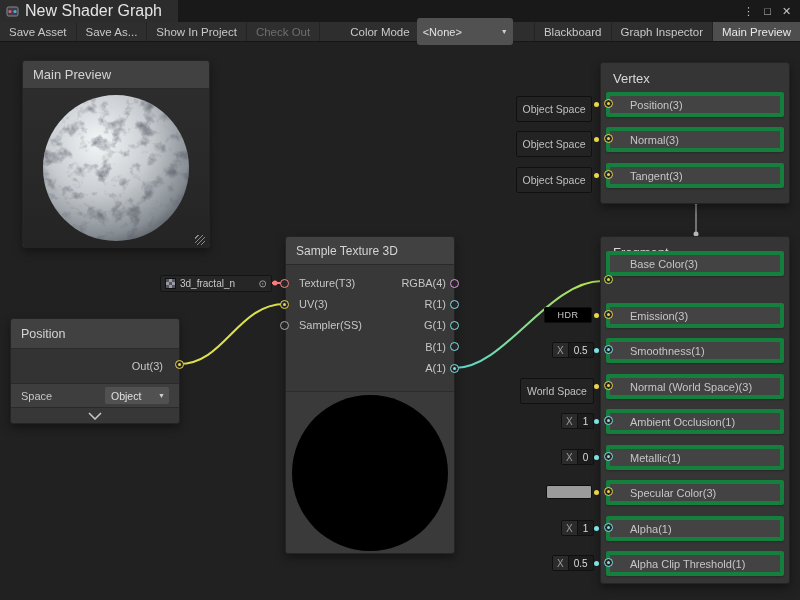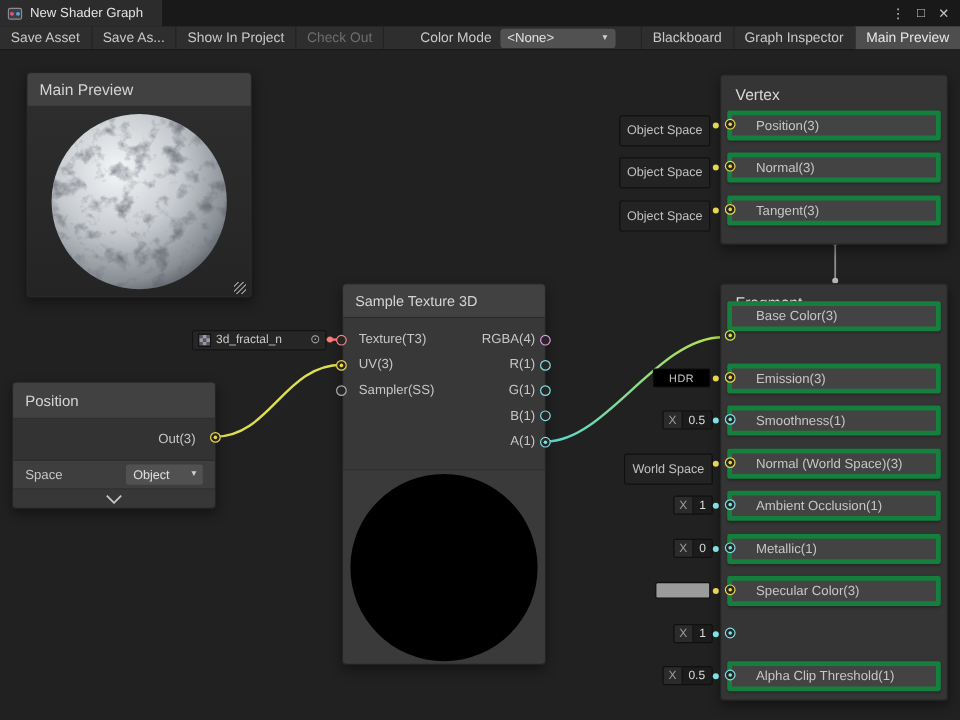--- a/index.html
+++ b/index.html
@@ -4,34 +4,34 @@
 <style>
   *{margin:0;padding:0;box-sizing:border-box}
   html,body{background:#000}
   #app{position:relative;width:800px;height:600px;background:#212121;overflow:hidden;
        font-family:"Liberation Sans",sans-serif;-webkit-font-smoothing:antialiased}
   .abs{position:absolute}
 
   
   #titlebar{position:absolute;left:0;top:0;width:800px;height:22px;background:#191919;display:flex;align-items:stretch}
   #tab{display:flex;align-items:center;gap:6px;background:#2C2C2C;padding:0 16px 0 6px;height:22px}
-  #tab .tab-title{font-size:11px;color:#E4E4E4;white-space:nowrap}
+  #tab .tab-title{font-size:16px;color:#E4E4E4;white-space:nowrap}
   #win-controls{margin-left:auto;display:flex;align-items:center;gap:2px;padding-right:5px}
   .winctl{width:17px;height:17px;display:flex;align-items:center;justify-content:center;color:#C6C6C6;font-size:11px}
 
   
   #toolbar{position:absolute;left:0;top:22px;width:800px;height:20px;background:#2E2E2E;border-bottom:1px solid #161616;
            display:flex;align-items:stretch;font-size:11.5px;color:#C9C9C9;white-space:nowrap}
   .tb-btn{display:flex;align-items:center;padding:0 9px;border-right:1px solid #232323}
   .tb-btn.disabled{color:#6E6E6E}
   .tb-group-right{margin-left:auto;display:flex}
   .tb-group-right .tb-btn{border-right:none;border-left:1px solid #232323}
   .tb-btn.active{background:#4E4E4E;color:#E8E8E8}
   #color-mode{display:flex;align-items:center;margin-left:30px;gap:7px}
-  #color-mode .dd{display:flex;align-items:center;justify-content:space-between;width:96px;height:16px;background:#515151;
+  #color-mode .dd{display:flex;align-items:center;justify-content:space-between;width:96px;height:27px;background:#515151;
                   border-radius:3px;padding:0 5px 0 6px;font-size:11px;color:#E2E2E2}
   #color-mode .dd .arrow{font-size:7px;color:#CFCFCF;line-height:1}
 
   
   .node{position:absolute;background:#373737;border:1px solid #242424;border-radius:3px;box-shadow:0 4px 10px rgba(0,0,0,.4)}
   .panel-header{height:28px;background:#414141;border-bottom:1px solid #292929;display:flex;align-items:center;
                 padding:0 10px;font-size:12.5px;color:#D4D4D4;border-radius:3px 3px 0 0}
   .ctx-title{position:absolute;left:12px;top:8px;font-size:13px;color:#D8D8D8}
   .ctx-row{position:absolute;left:606px;width:178px;height:25px;background:#434343;border:4px solid #15803d;border-radius:2px;
            display:flex;align-items:center;padding-left:20px;font-size:11px;color:#C6C6C6;box-shadow:0 1px 2px rgba(0,0,0,.25)}
@@ -165,20 +165,23 @@
     </div>
   <div class="ctx-row" style="top:409px">
     <span class="row-label">Ambient Occlusion(1)</span>
     </div>
   <div class="ctx-row" style="top:445px">
     <span class="row-label">Metallic(1)</span>
     </div>
   <div class="ctx-row" style="top:480px">
     <span class="row-label">Specular Color(3)</span>
     </div>
+  <div class="ctx-row" style="top:516px">
+    <span class="row-label">Alpha(1)</span>
+    </div>
   <div class="ctx-row" style="top:551px">
     <span class="row-label">Alpha Clip Threshold(1)</span>
     </div>
 
   <span class="port connected" style="--pc:#CDE24A;left:604px;top:275px"></span>
   <span class="port connected" style="--pc:#E8D44D;left:604px;top:310px"></span>
   <span class="port connected" style="--pc:#7FE0E4;left:604px;top:345px"></span>
   <span class="port connected" style="--pc:#E8D44D;left:604px;top:381px"></span>
   <span class="port connected" style="--pc:#7FE0E4;left:604px;top:416px"></span>
   <span class="port connected" style="--pc:#7FE0E4;left:604px;top:452px"></span>

